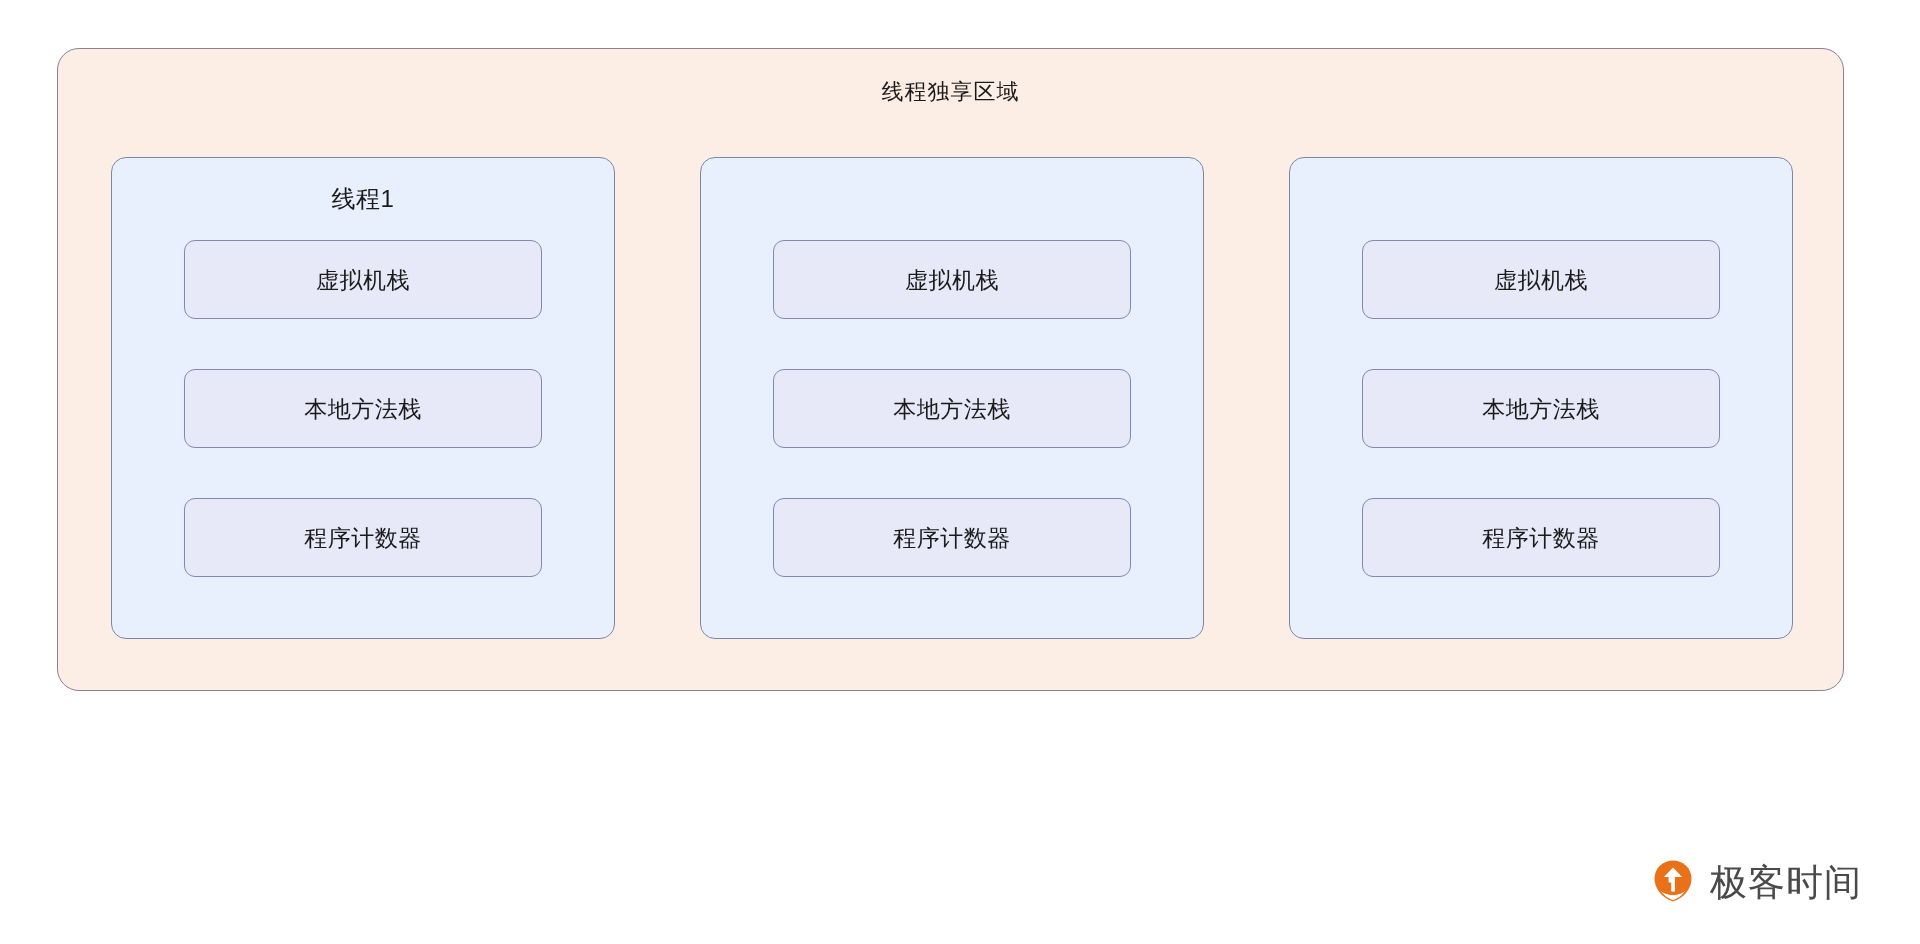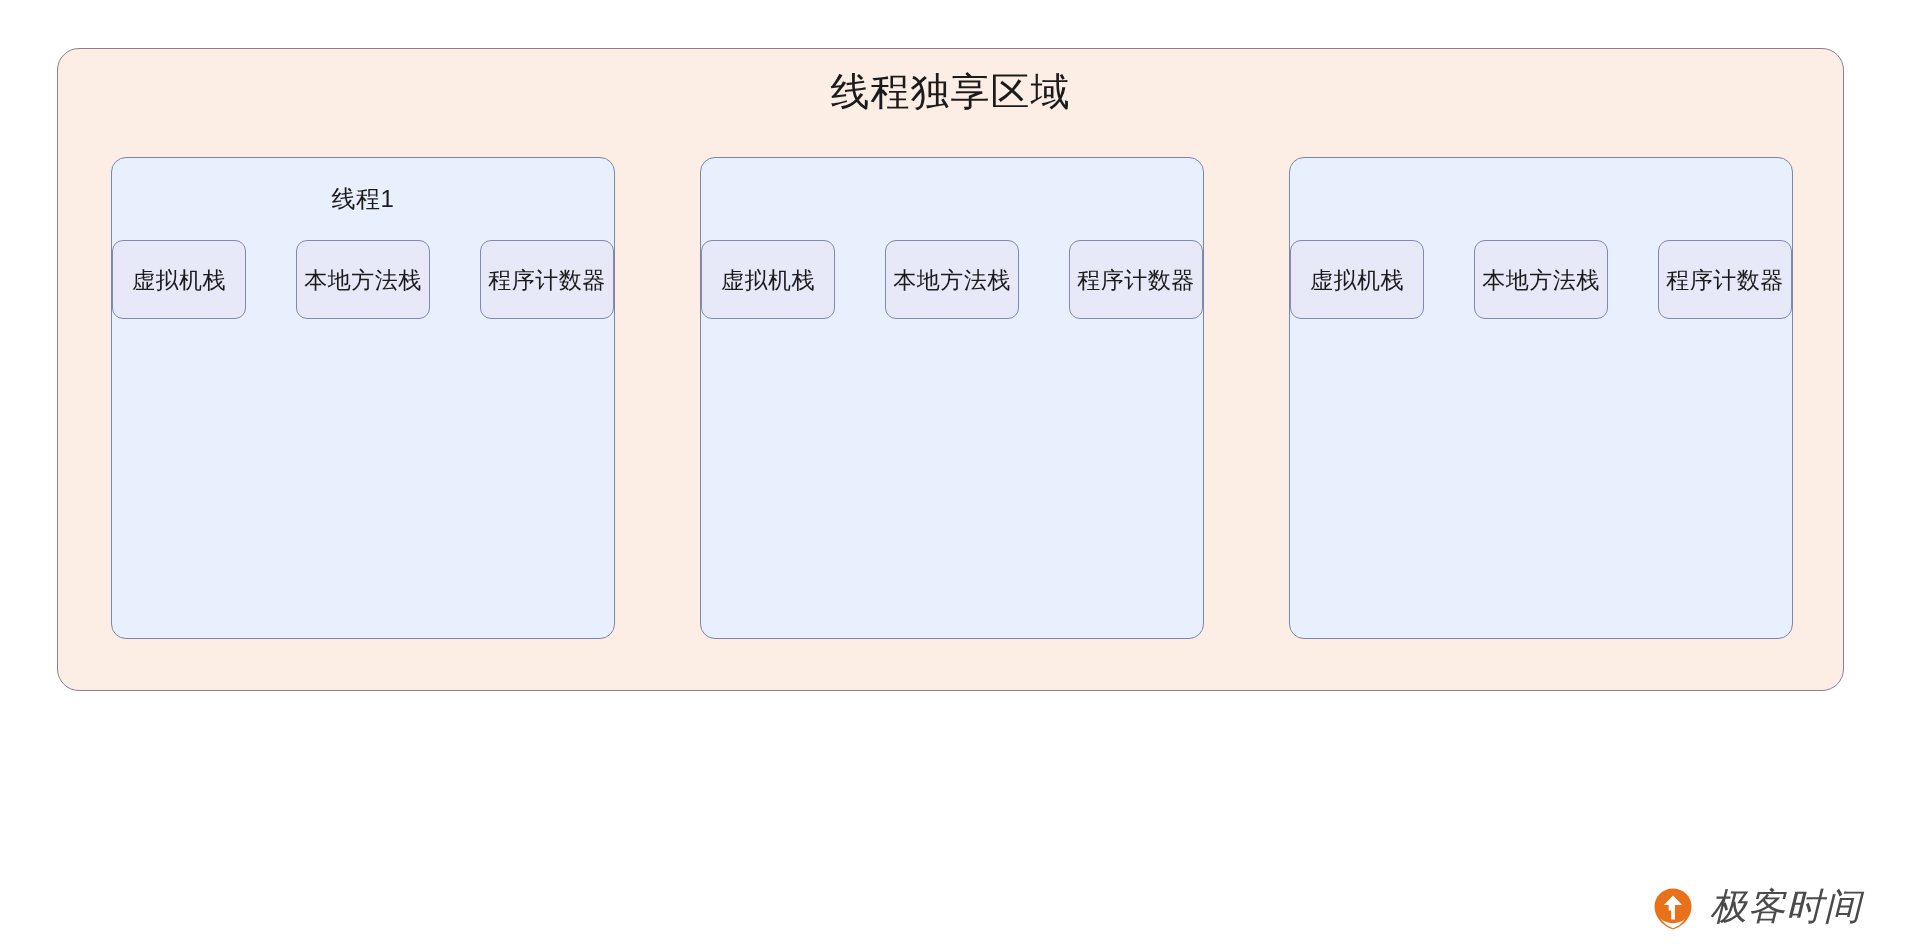--- a/index.html
+++ b/index.html
@@ -35,21 +35,21 @@
     border: 1.6px solid #8B8095;
     border-radius: 22px;
   }
 
   .outer-title {
     position: absolute;
     left: 0;
     top: 22px;
     width: 100%;
     text-align: center;
-    font-size: 39px;
+    font-size: 22px;
     line-height: 42px;
     color: #1b1b1b;
     letter-spacing: 1px;
   }
 
   
   .threads-row {
     position: absolute;
     left: 53px;
     top: 108px;
@@ -78,21 +78,21 @@
     color: #1b1b1b;
     letter-spacing: 0.5px;
   }
 
   .thread-slots {
     position: absolute;
     left: 0;
     top: 82px;
     width: 100%;
     display: flex;
-    flex-direction: row;
+    flex-direction: column;
     align-items: center;
     gap: 50px;
   }
 
   .memory-box {
     box-sizing: border-box;
     width: 358px;
     height: 79px;
     background: #E7E9F9;
     border: 1.4px solid #8289B1;
@@ -106,25 +106,24 @@
     font-size: 23px;
     line-height: 30px;
     color: #1b1b1b;
     letter-spacing: 0.5px;
   }
 
   
   .brand {
     position: absolute;
     right: 58px;
-    bottom: 12px;
-    display: flex;
-    align-items: flex-start;
+    bottom: 40px;
+    display: flex;
+    align-items: flex-end;
     gap: 14px;
-    font-style: italic;
   }
   .brand-mark {
     width: 46px;
     height: 46px;
     display: block;
   }
   .brand-text {
     font-size: 37px;
     line-height: 42px;
     color: #4a4a4a;

